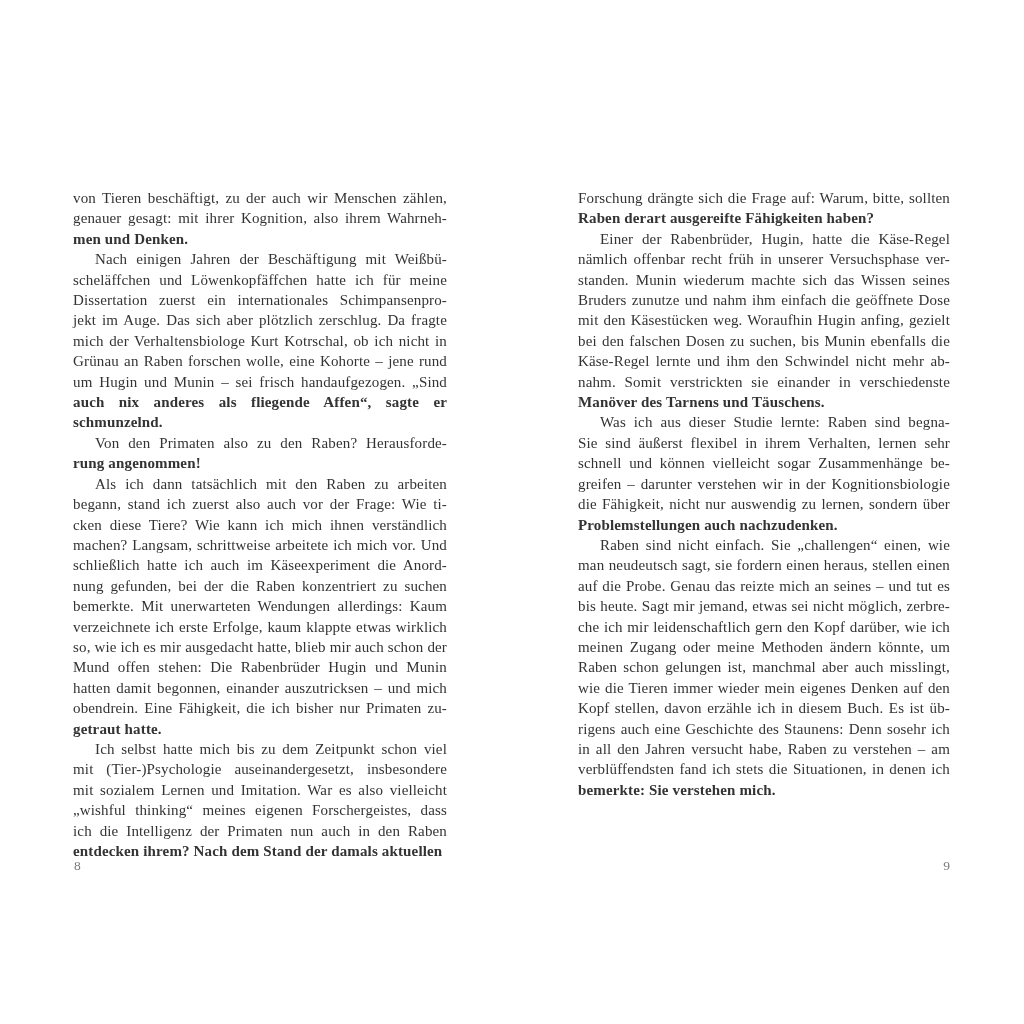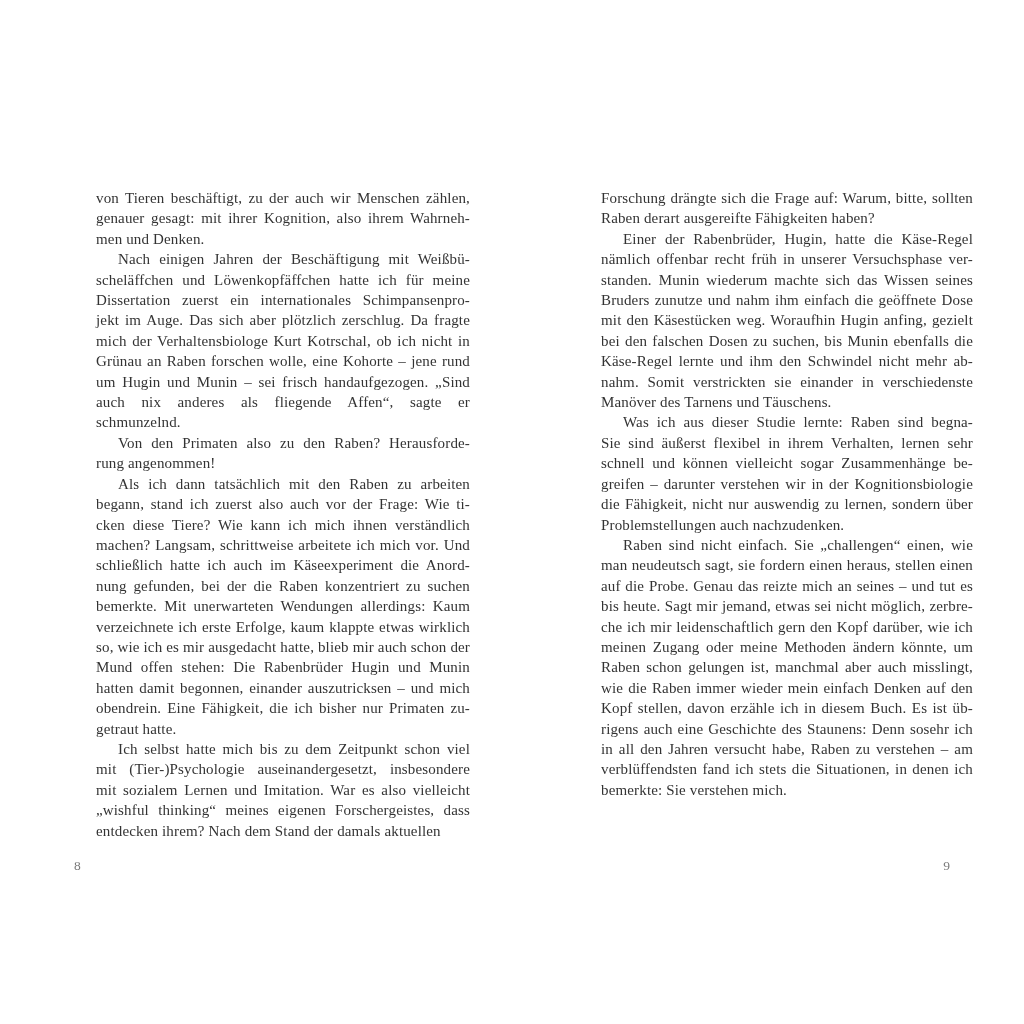--- a/index.html
+++ b/index.html
@@ -15,33 +15,32 @@
     overflow: hidden;
   }
   .spread {
     position: absolute;
     inset: 0;
     background: var(--bg-color, #ffffff);
   }
   .page-text {
     position: absolute;
     top: 188px;
-    margin-left: 23px;
   }
   .page-text.left  { left: 73px;  width: 374px; }
   .page-text.right { left: 578px; width: 372px; }
   .line {
     font-size: 15px;
     line-height: 20.4px;
     color: var(--text-color, #333333);
     text-align: justify;
     text-align-last: justify;
     letter-spacing: 0.01em;
   }
-  .line.para-end   { text-align-last: left; }
+  .line.para-end   { text-align-last: left; font-weight: bold; }
   .line.para-start { text-indent: 22px; }
   .pagenum {
     position: absolute;
     top: 856px;
     font-size: 13.5px;
     line-height: 20px;
     color: var(--pagenum-color, #7b7b7b);
   }
   .pagenum.left  { left: 74px; }
   .pagenum.right { left: 578px; width: 372px; text-align: right; }
@@ -75,20 +74,21 @@
       <div class="line">verzeichnete ich erste Erfolge, kaum klappte etwas wirklich</div>
       <div class="line">so, wie ich es mir ausgedacht hatte, blieb mir auch schon der</div>
       <div class="line">Mund offen stehen: Die Rabenbrüder Hugin und Munin</div>
       <div class="line">hatten damit begonnen, einander auszutricksen – und mich</div>
       <div class="line">obendrein. Eine Fähigkeit, die ich bisher nur Primaten zu-</div>
       <div class="line para-end">getraut hatte.</div>
       <div class="line para-start">Ich selbst hatte mich bis zu dem Zeitpunkt schon viel</div>
       <div class="line">mit (Tier-)Psychologie auseinandergesetzt, insbesondere</div>
       <div class="line">mit sozialem Lernen und Imitation. War es also vielleicht</div>
       <div class="line">„wishful thinking“ meines eigenen Forschergeistes, dass</div>
+      <div class="line">ich die Intelligenz der Primaten nun auch in den Raben</div>
       <div class="line para-end">entdecken ihrem? Nach dem Stand der damals aktuellen</div>
     </section>
 
   <section class="page-text right">
       <div class="line">Forschung drängte sich die Frage auf: Warum, bitte, sollten</div>
       <div class="line para-end">Raben derart ausgereifte Fähigkeiten haben?</div>
       <div class="line para-start">Einer der Rabenbrüder, Hugin, hatte die Käse-Regel</div>
       <div class="line">nämlich offenbar recht früh in unserer Versuchsphase ver-</div>
       <div class="line">standen. Munin wiederum machte sich das Wissen seines</div>
       <div class="line">Bruders zunutze und nahm ihm einfach die geöffnete Dose</div>
@@ -103,21 +103,21 @@
       <div class="line">greifen – darunter verstehen wir in der Kognitionsbiologie</div>
       <div class="line">die Fähigkeit, nicht nur auswendig zu lernen, sondern über</div>
       <div class="line para-end">Problemstellungen auch nachzudenken.</div>
       <div class="line para-start">Raben sind nicht einfach. Sie „challengen“ einen, wie</div>
       <div class="line">man neudeutsch sagt, sie fordern einen heraus, stellen einen</div>
       <div class="line">auf die Probe. Genau das reizte mich an seines – und tut es</div>
       <div class="line">bis heute. Sagt mir jemand, etwas sei nicht möglich, zerbre-</div>
       <div class="line">che ich mir leidenschaftlich gern den Kopf darüber, wie ich</div>
       <div class="line">meinen Zugang oder meine Methoden ändern könnte, um</div>
       <div class="line">Raben schon gelungen ist, manchmal aber auch misslingt,</div>
-      <div class="line">wie die Raben immer wieder mein einfach Denken auf den</div>
+      <div class="line">wie die Tieren immer wieder mein eigenes Denken auf den</div>
       <div class="line">Kopf stellen, davon erzähle ich in diesem Buch. Es ist üb-</div>
       <div class="line">rigens auch eine Geschichte des Staunens: Denn sosehr ich</div>
       <div class="line">in all den Jahren versucht habe, Raben zu verstehen – am</div>
       <div class="line">verblüffendsten fand ich stets die Situationen, in denen ich</div>
       <div class="line para-end">bemerkte: Sie verstehen mich.</div>
     </section>
 
   <div class="pagenum left">8</div>
 
   <div class="pagenum right">9</div>

